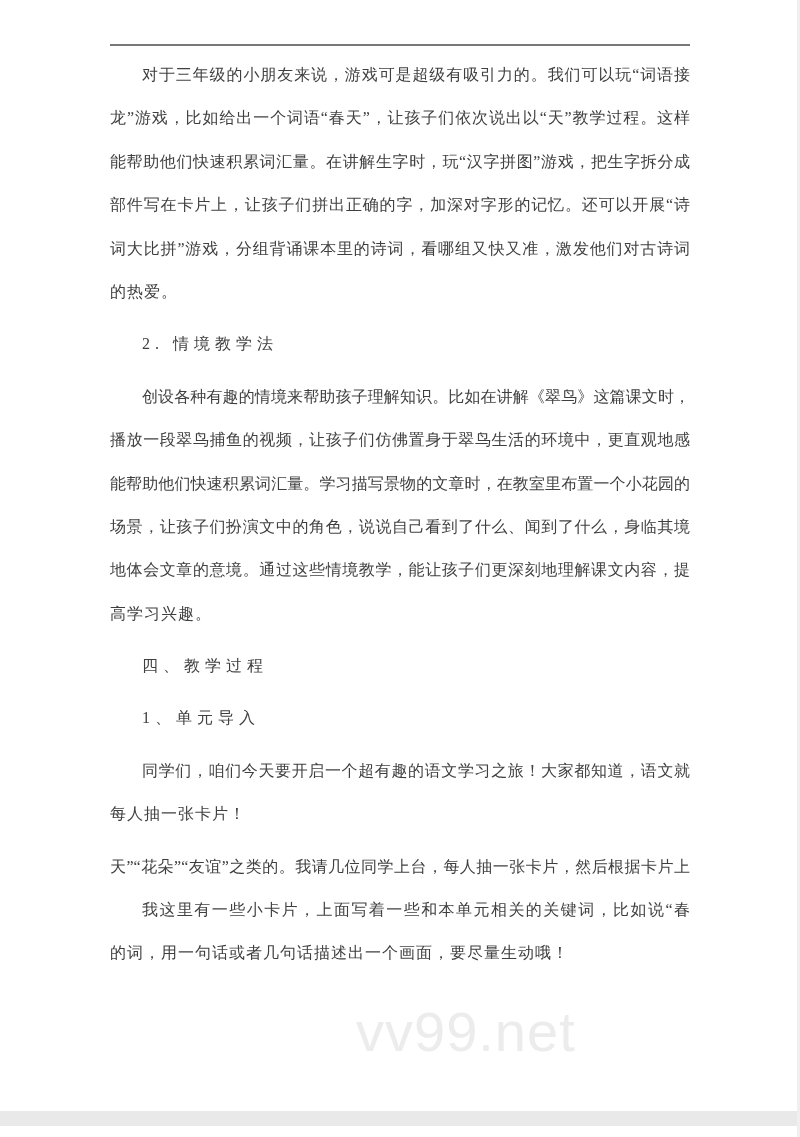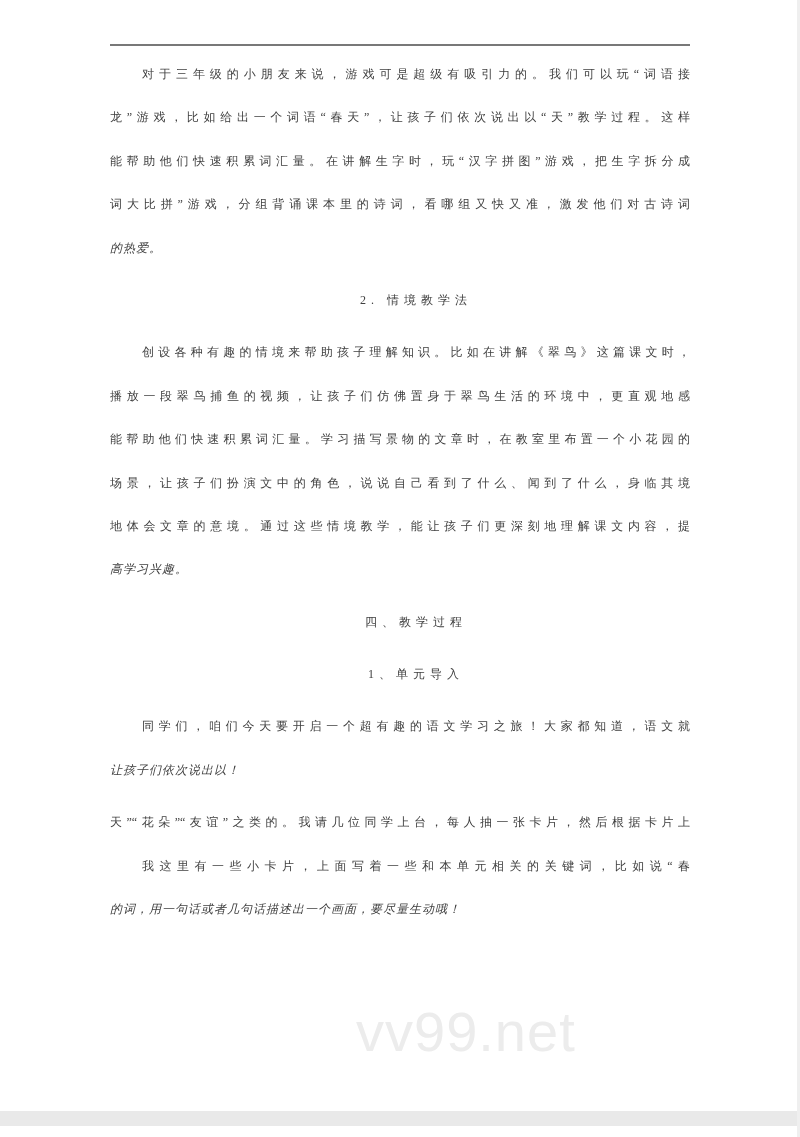--- a/index.html
+++ b/index.html
@@ -19,42 +19,41 @@
     left: 110px; top: 44px;
     width: 580px; height: 2px;
     background: #787878;
   }
   .doc-content {
     position: absolute;
     left: 110px; top: 53px;
     width: 580px;
     z-index: 2;
     color: #3f3f3f;
-    font-size: 12px;
+    font-size: 16px;
   }
   .block { margin-bottom: 9px; }
   .line {
     height: 43.4px;
     line-height: 43.4px;
     white-space: nowrap;
     overflow: visible;
   }
   .line.full {
     white-space: normal;
     text-align: justify;
     text-align-last: justify;
   }
   .line.first { padding-left: 32px; }
-  .line.last { letter-spacing: 1px; font-style: italic; }
+  .line.last { letter-spacing: 1px; }
   .heading {
     height: 43.4px;
     line-height: 43.4px;
     padding-left: 32px;
     letter-spacing: 5px;
-    text-align: center;
   }
   .watermark {
     position: absolute;
     left: 356px; top: 990px;
     z-index: 1;
     font-family: "Liberation Sans", sans-serif;
     font-weight: normal;
     font-size: 56px;
     line-height: 84px;
     color: #ececec;
@@ -84,20 +83,21 @@
   <div class="top-rule"></div>
 
   <div class="watermark">vv99.net</div>
 
   <div class="doc-content">
 
     <div class="block">
       <div class="line first full">对于三年级的小朋友来说，游戏可是超级有吸引力的。我们可以玩“词语接</div>
       <div class="line full">龙”游戏，比如给出一个词语“春天”，让孩子们依次说出以“天”教学过程。这样</div>
       <div class="line full">能帮助他们快速积累词汇量。在讲解生字时，玩“汉字拼图”游戏，把生字拆分成</div>
+      <div class="line full">部件写在卡片上，让孩子们拼出正确的字，加深对字形的记忆。还可以开展“诗</div>
       <div class="line full">词大比拼”游戏，分组背诵课本里的诗词，看哪组又快又准，激发他们对古诗词</div>
       <div class="line last">的热爱。</div>
     </div>
 
     <div class="block heading">2. 情境教学法</div>
 
     <div class="block">
       <div class="line first full">创设各种有趣的情境来帮助孩子理解知识。比如在讲解《翠鸟》这篇课文时，</div>
       <div class="line full">播放一段翠鸟捕鱼的视频，让孩子们仿佛置身于翠鸟生活的环境中，更直观地感</div>
       <div class="line full">能帮助他们快速积累词汇量。学习描写景物的文章时，在教室里布置一个小花园的</div>
@@ -105,21 +105,21 @@
       <div class="line full">地体会文章的意境。通过这些情境教学，能让孩子们更深刻地理解课文内容，提</div>
       <div class="line last">高学习兴趣。</div>
     </div>
 
     <div class="block heading">四、教学过程</div>
 
     <div class="block heading">1、单元导入</div>
 
     <div class="block">
       <div class="line first full">同学们，咱们今天要开启一个超有趣的语文学习之旅！大家都知道，语文就</div>
-      <div class="line last">让孩子们依次说出以！</div>
+      <div class="line last">每人抽一张卡片！</div>
     </div>
 
     <div class="block">
       <div class="line full">天”“花朵”“友谊”之类的。我请几位同学上台，每人抽一张卡片，然后根据卡片上</div>
       <div class="line first full">我这里有一些小卡片，上面写着一些和本单元相关的关键词，比如说“春</div>
       <div class="line last">的词，用一句话或者几句话描述出一个画面，要尽量生动哦！</div>
     </div>
 
   </div>
 

